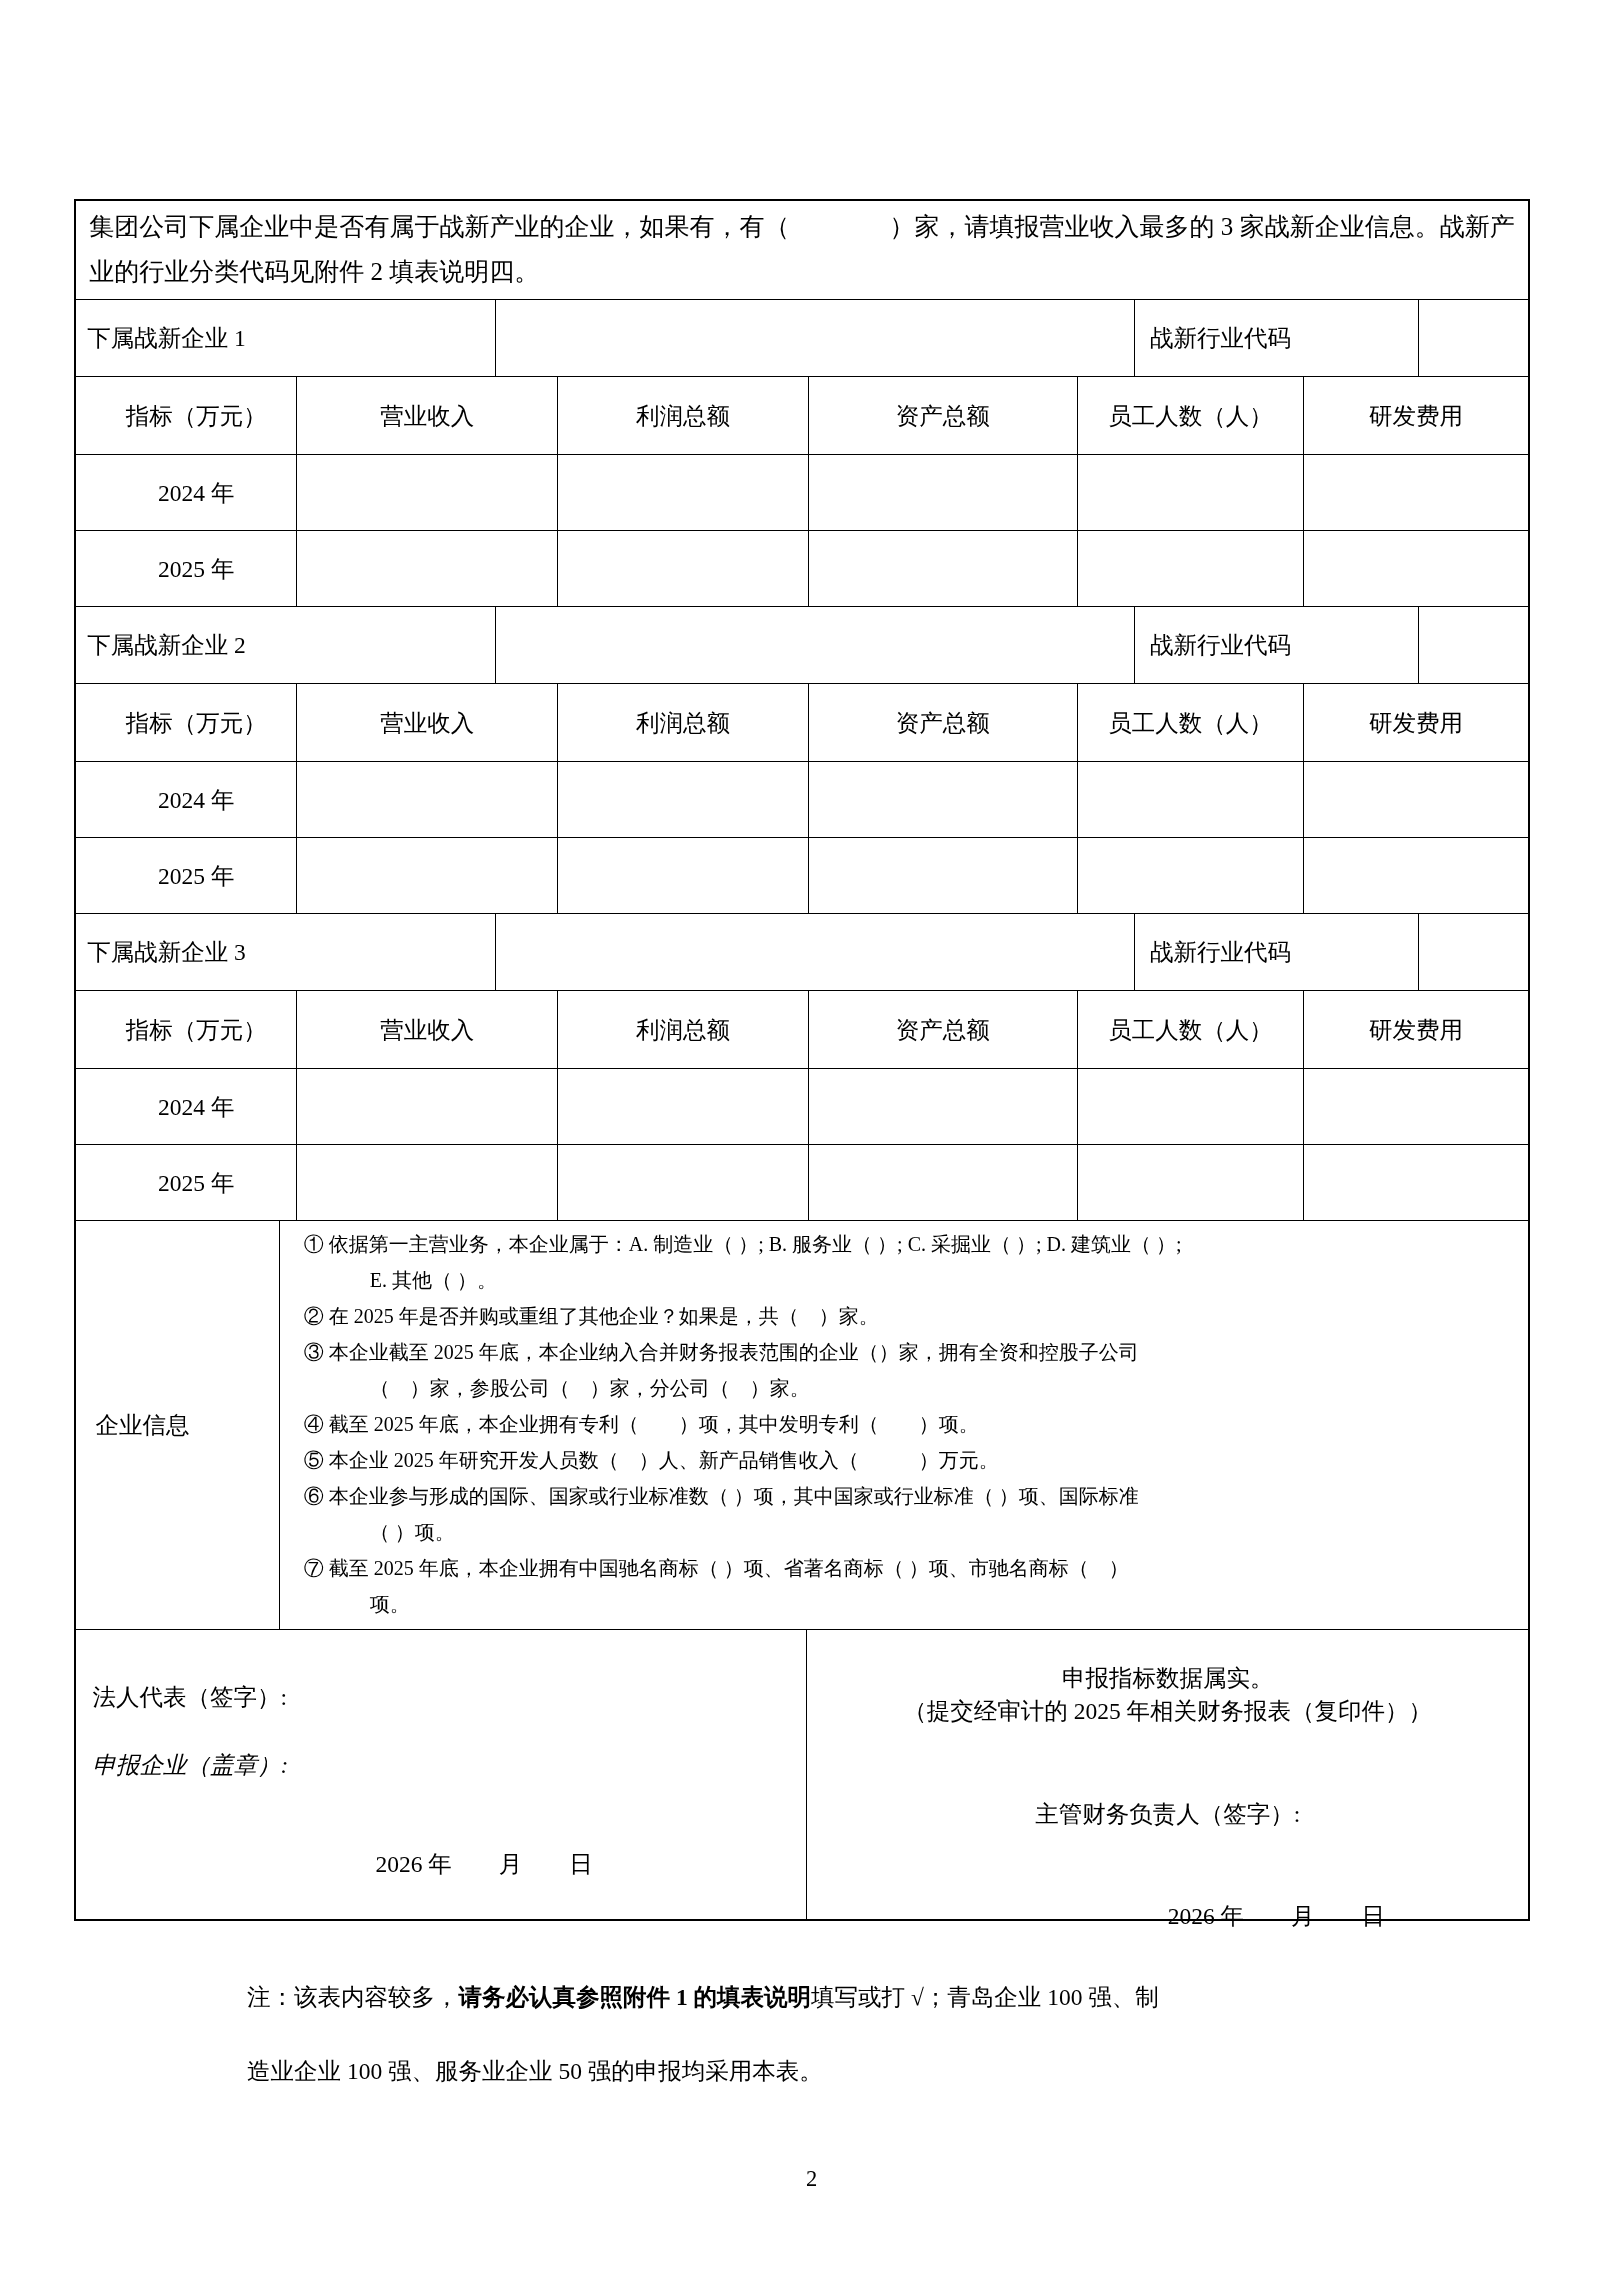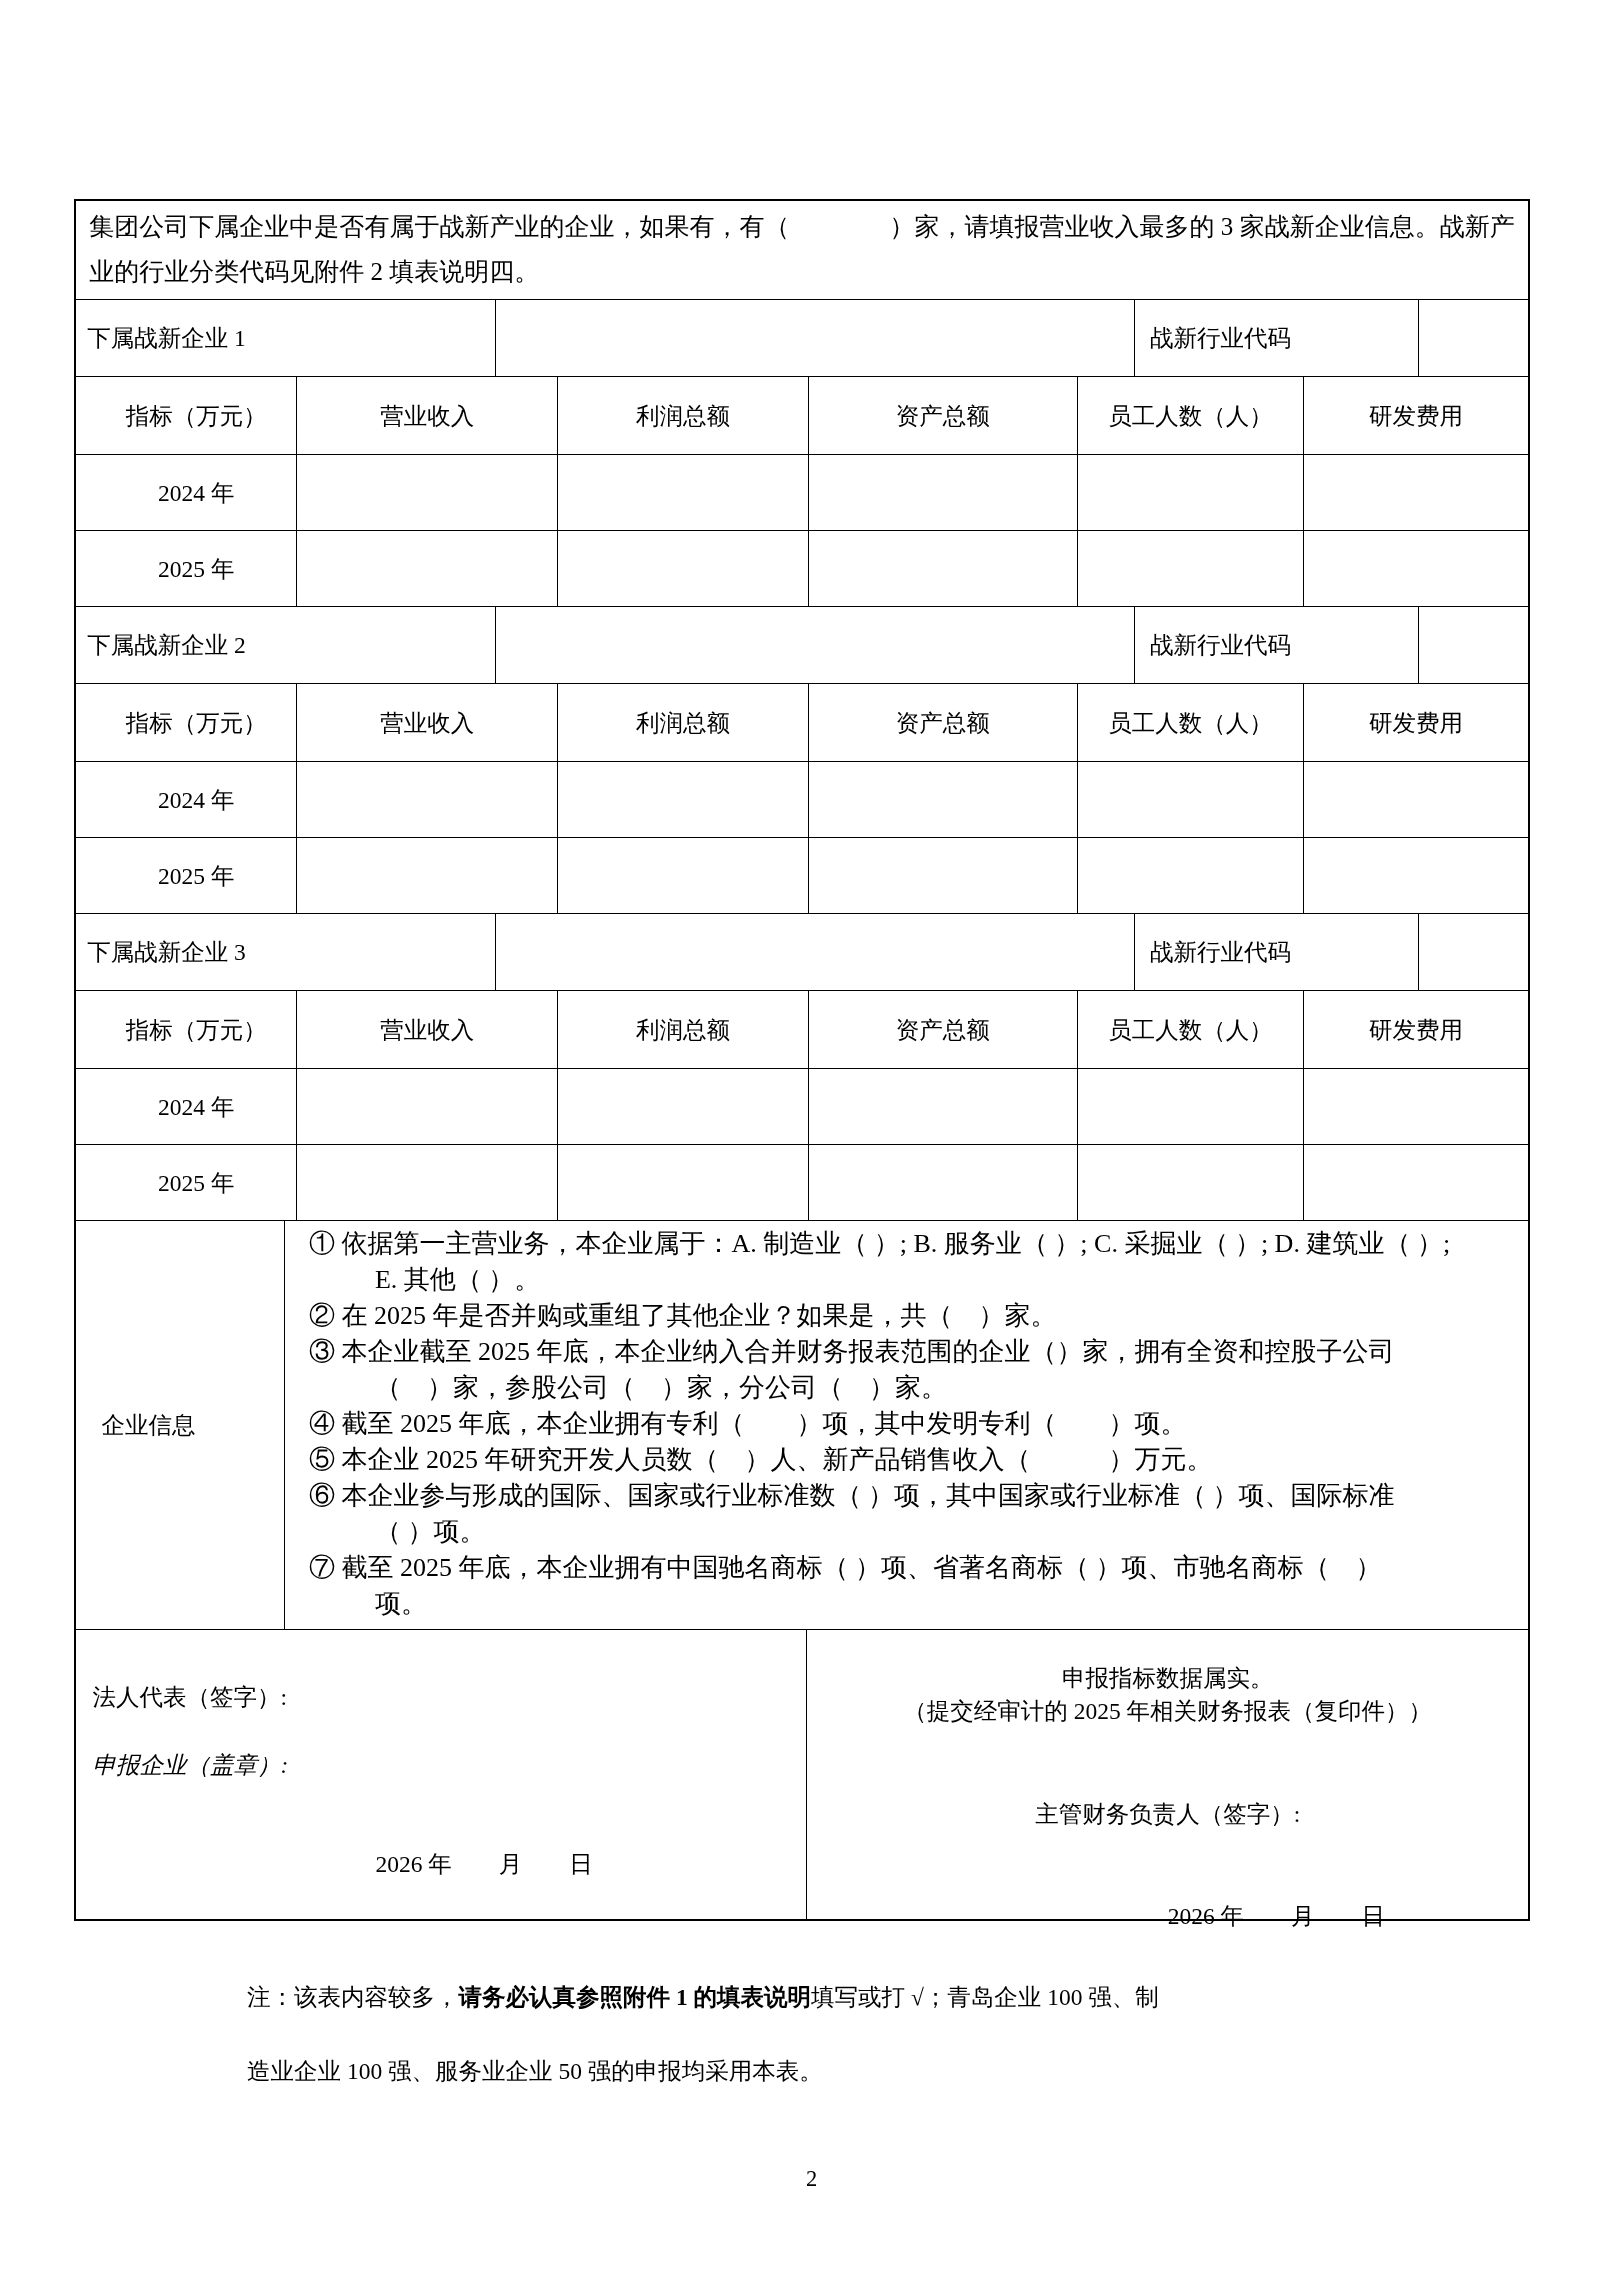--- a/index.html
+++ b/index.html
@@ -36,24 +36,24 @@
   .r-hdr { height:78px; }
   .r-yr  { height:76px; }
   .r-hdr .cell:nth-child(1), .r-yr .cell:nth-child(1){ width:14%;margin-left:20px; }
   .r-hdr .cell:nth-child(2), .r-yr .cell:nth-child(2){ width:18.2%; }
   .r-hdr .cell:nth-child(3), .r-yr .cell:nth-child(3){ width:17.5%; }
   .r-hdr .cell:nth-child(4), .r-yr .cell:nth-child(4){ width:18.8%; }
   .r-hdr .cell:nth-child(5), .r-yr .cell:nth-child(5){ width:15.8%; }
   .r-hdr .cell:nth-child(6), .r-yr .cell:nth-child(6){ width:15.7%; }
 
   .r-info { height:409px; }
-  .c-info-label { width:14%; justify-content:flex-start; padding-left:19.4px;margin-left:6px; }
+  .c-info-label { width:14%; justify-content:flex-start; padding-left:19.4px; }
   .c-info-content {
     width:86%; display:block;
-    font-size:26px; padding:5.1px 14.3px 0 23.5px;
+    font-size:20px; padding:5.1px 14.3px 0 23.5px;
   }
   .info-line { line-height:36px; }
   .info-line.cont { padding-left:66px; }
 
   .r-sign { height:290px; }
   .c-sign-left  { width:50.3%; display:block; font-size:23.5px; padding-top:49px; }
   .c-sign-right { width:49.7%; display:block; font-size:23.5px; padding-top:32px; }
   .sig-line { line-height:36px; }
   .lp, .ap { padding-left:16.4px; }
   .ap { margin-top:32px;font-style:italic; }

